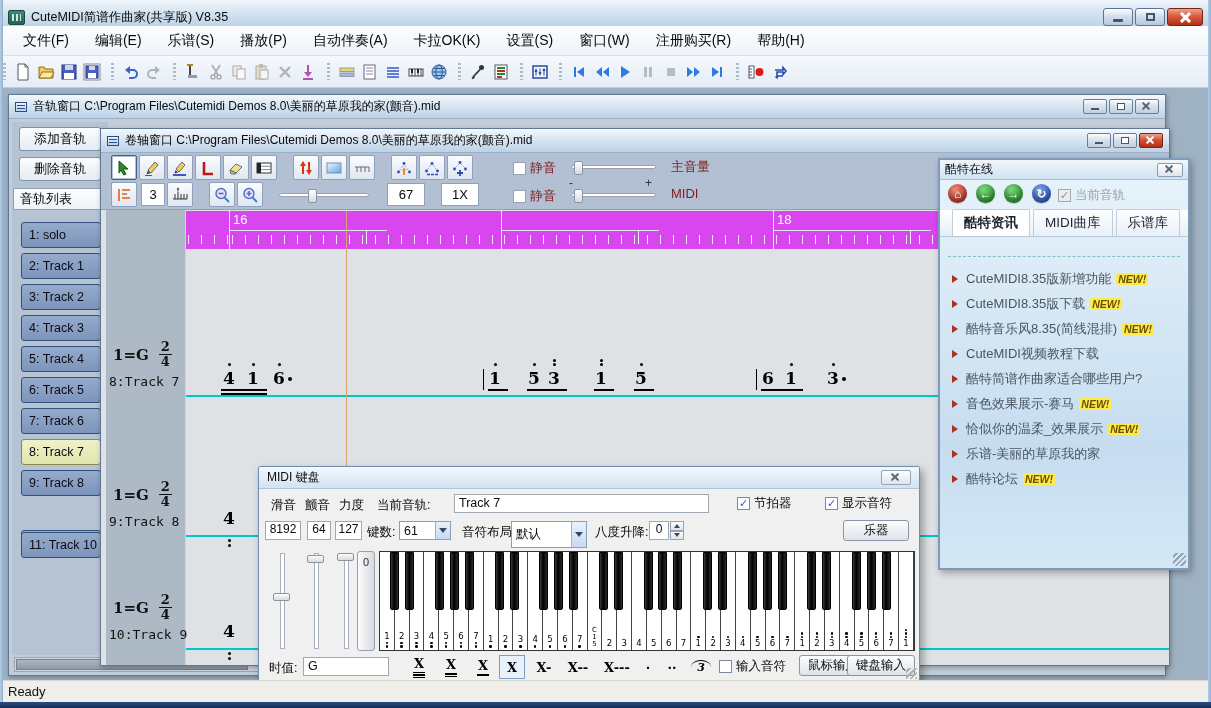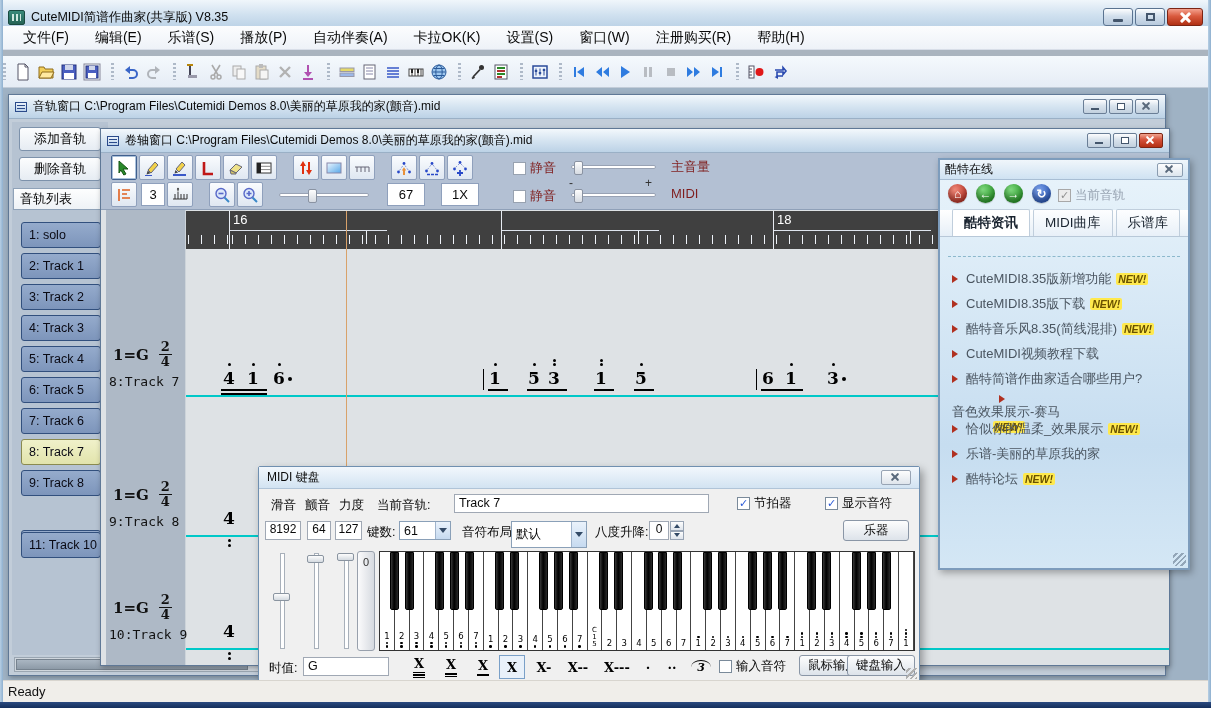--- a/index.html
+++ b/index.html
@@ -13,21 +13,21 @@
 .winbtns{margin-left:auto;display:flex;gap:2px}
 .wbtn{width:30px;height:18px;border:1px solid #5a7390;border-radius:3px;background:linear-gradient(#fdfefe,#d2dfec 45%,#b8cadd);display:flex;align-items:center;justify-content:center;position:relative}
 .wbtn.close{width:36px;background:linear-gradient(#f4a28f,#d95a3e 45%,#b03014);border-color:#7c2413}
 .gmin{width:10px;height:3px;background:#44566c;border-radius:1px;margin-top:6px}
 .gmax{width:9px;height:8px;border:2px solid #44566c}
 .gx{position:relative;width:12px;height:12px}
 .gx::before,.gx::after{content:"";position:absolute;left:5px;top:0;width:3px;height:13px;background:#fff;border-radius:1px}
 .gx::before{transform:rotate(45deg)}.gx::after{transform:rotate(-45deg)}
 .gxs::before,.gxs::after{background:#5a6a7c;width:2px;height:10px;left:4px}
 
-.menubar{position:absolute;left:0;top:26px;width:100%;height:24px;background:linear-gradient(#fcfdfe,#eef2f8);border-bottom:1px solid #d8dee8;display:flex;align-items:center;padding-left:10px}
+.menubar{position:absolute;left:0;top:26px;width:100%;height:30px;background:linear-gradient(#fcfdfe,#eef2f8);border-bottom:1px solid #d8dee8;display:flex;align-items:center;padding-left:10px}
 .menu-item{padding:5px 13px;font-size:14px;color:#0a0a0a;cursor:default}
 
 .toolbar{position:absolute;left:0;top:56px;width:100%;height:32px;background:linear-gradient(#f5f9fd,#e5ecf5);border-bottom:1px solid #c2ccd8;display:flex;align-items:center}
 .tbg{display:flex;align-items:center;padding:0 5px 0 11px;position:relative;height:100%}
 .tbg::before{content:"";position:absolute;left:3px;top:7px;bottom:7px;width:3px;background:repeating-linear-gradient(180deg,#aeb9c8 0 2px,transparent 2px 4px)}
 .tbi{width:23px;height:23px;display:flex;align-items:center;justify-content:center;border:1px solid transparent;border-radius:2px}
 .tbi svg,.stool svg{width:18px;height:18px}
 
 .mdi{position:absolute;left:0;top:88px;width:1211px;height:592px;background:#9fb2c4;overflow:hidden}
 .window{position:absolute;border:1px solid #5f7896;box-shadow:1px 2px 5px rgba(0,0,0,.28)}
@@ -58,21 +58,21 @@
 .ggap{margin-left:14px}
 .sunk{background:#fff;border:1px solid #8fa0bc;font-size:13px;display:flex;align-items:center;justify-content:center;color:#0a0a0a}
 .hslider{position:relative;height:4px;background:#fff;border:1px solid #98a2b4;border-radius:2px}
 .hthumb{position:absolute;top:-5px;width:9px;height:14px;background:linear-gradient(#fdfdfd,#d6dbe2);border:1px solid #8a93a2;border-radius:2px}
 .cb{width:13px;height:13px;background:#fff;border:1px solid #98a2b0;margin-right:4px}
 .graylab{color:#7f1d1d;font-size:13px}
 .abs{position:absolute}
 
 .notation{position:absolute;left:0;top:81px;right:0;bottom:0;background:#dee2e5;overflow:hidden}
 .labelcol{position:absolute;left:5px;top:0;width:80px;bottom:0;background:#aeb9c6;border-right:1px solid #cdd4da}
-.ruler{position:absolute;left:85px;top:1px;right:16px;height:38px;background:#404040;overflow:hidden}
+.ruler{position:absolute;left:85px;top:1px;right:16px;height:38px;background:#d946ef;overflow:hidden}
 .measure{position:absolute;top:0;height:100%;border-left:1px solid #e8ecf2}
 .mnum{color:#fff;font-size:13px;display:block;padding:1px 0 0 3px}
 .mline{position:absolute;left:0;top:19px;width:58%;height:1px;background:#dfe5ee}
 .ticks{position:absolute;left:2px;bottom:5px;right:2px;height:9px;background:repeating-linear-gradient(90deg,#eef2f8 0 1px,transparent 1px 13px)}
 .midtick{position:absolute;left:50%;bottom:5px;height:13px;width:1px;background:#eef2f8}
 .playhead{position:absolute;width:1px;background:#d8a26a;z-index:5}
 .staff-key{position:absolute;left:12px;display:flex;align-items:center;font-family:"DejaVu Serif",serif;font-weight:bold;font-size:15px;color:#111}
 .meter{display:inline-flex;flex-direction:column;align-items:center;margin-left:10px;font-size:13px;line-height:1.1}
 .meter b{border-top:1px solid #111;padding:0 2px}
 .staff-track{position:absolute;left:8px;font-family:"DejaVu Sans Mono",monospace;font-size:13px;color:#111}
@@ -753,21 +753,21 @@
             <span class="new">NEW!</span>
           </div>
           <div class="oitem" style="top: 185px;">
             <span class="bul"></span>
             <span>CuteMIDI视频教程下载</span>
           </div>
           <div class="oitem" style="top: 210px;">
             <span class="bul"></span>
             <span>酷特简谱作曲家适合哪些用户?</span>
           </div>
-          <div class="oitem" style="top: 235px; flex-direction: column;">
+          <div class="oitem" style="top: 235px;">
             <span class="bul"></span>
             <span>音色效果展示-赛马</span>
             <span class="new">NEW!</span>
           </div>
           <div class="oitem" style="top: 260px;">
             <span class="bul"></span>
             <span>恰似你的温柔_效果展示</span>
             <span class="new">NEW!</span>
           </div>
           <div class="oitem" style="top: 285px;">

